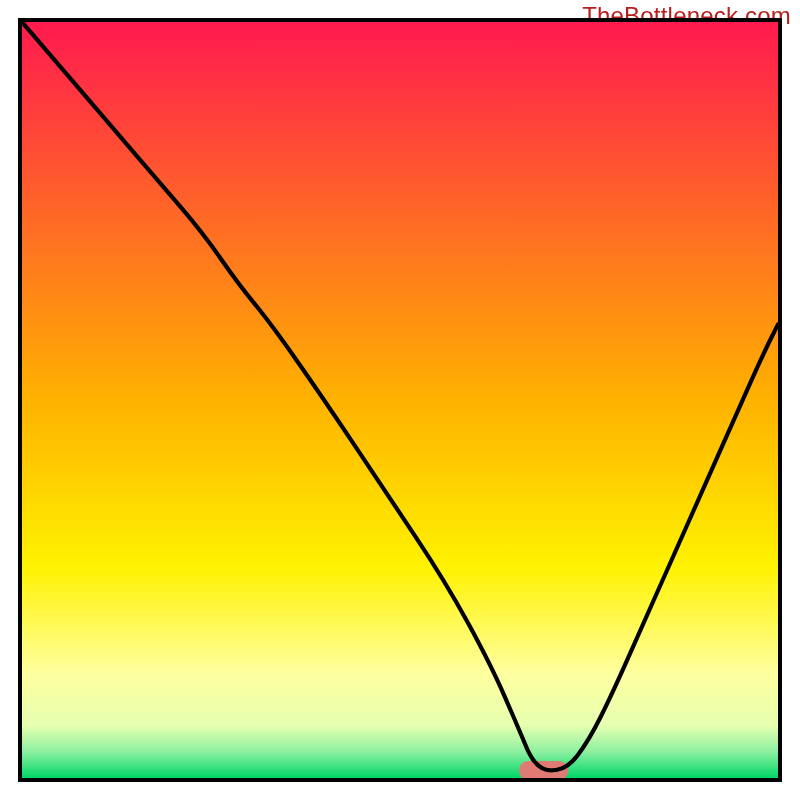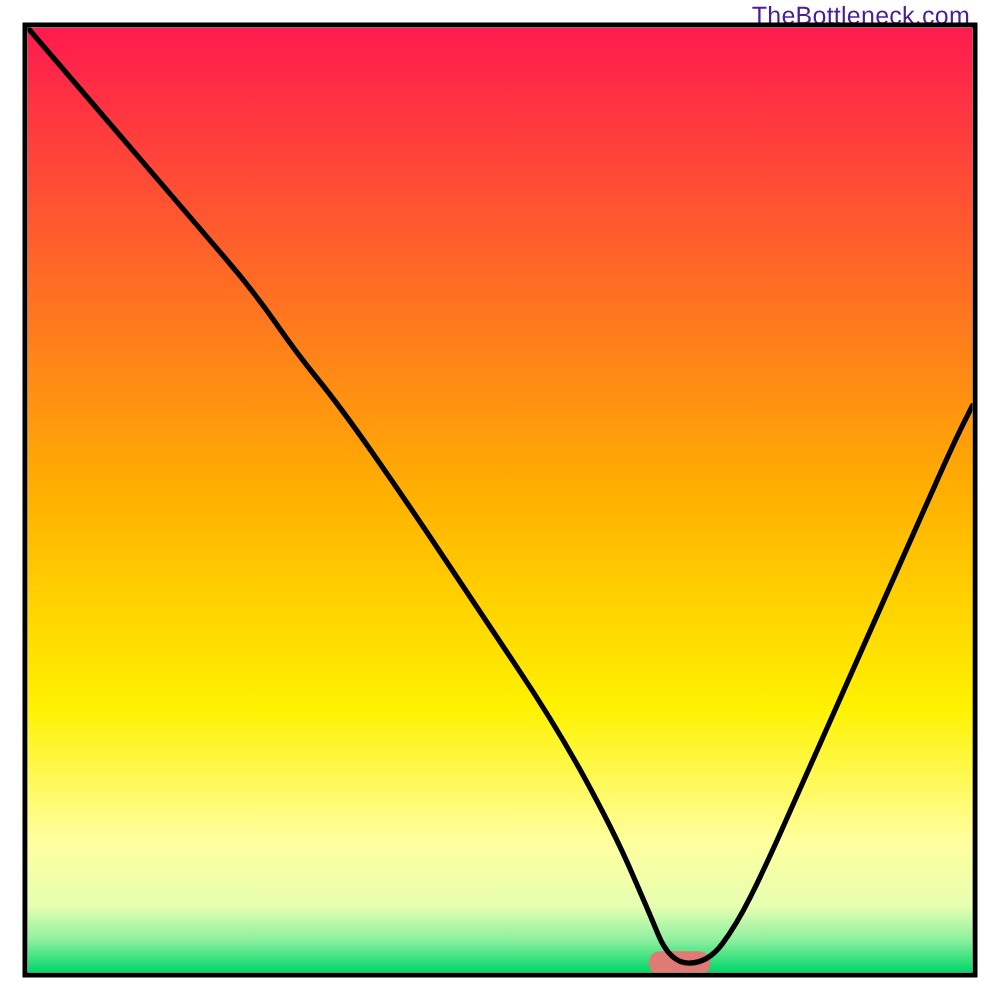--- a/index.html
+++ b/index.html
@@ -22,24 +22,24 @@
   .plot {
     position: absolute;
     left: 0;
     top: 0;
     width: 756px;
     height: 756px;
   }
   .watermark {
     position: absolute;
     top: 2px;
-    right: 24px;
+    right: 9px;
     font-family: Arial, Helvetica, sans-serif;
-    font-size: 20px;
-    color: #4c1d95;
+    font-size: 24px;
+    color: #b91c1c;
     letter-spacing: 0.2px;
   }
 </style>
 </head>
 <body>
 
 <div class="watermark">TheBottleneck.com</div>
 
 <div class="frame">
 

